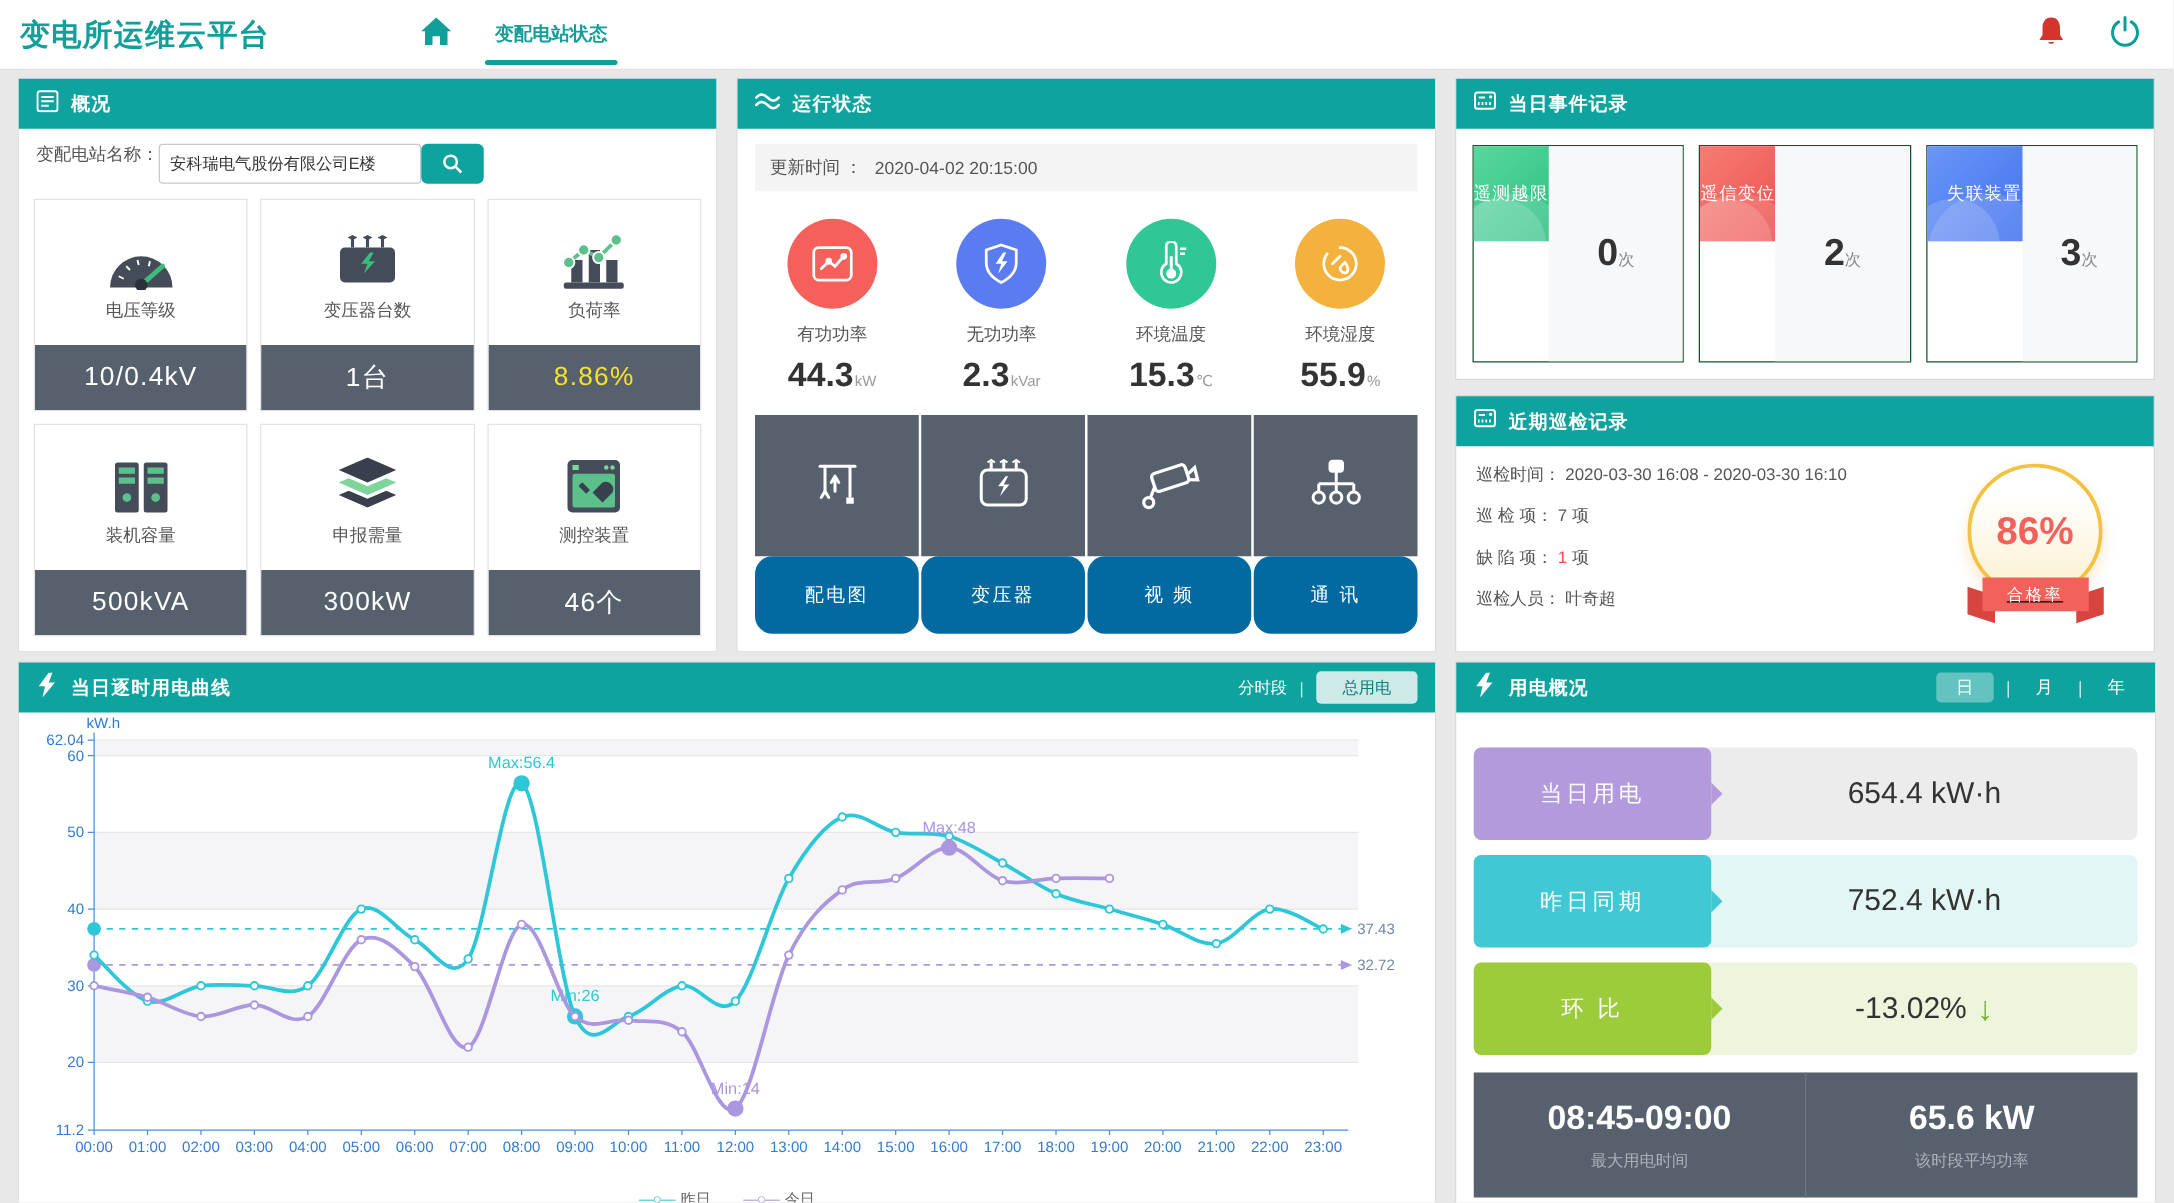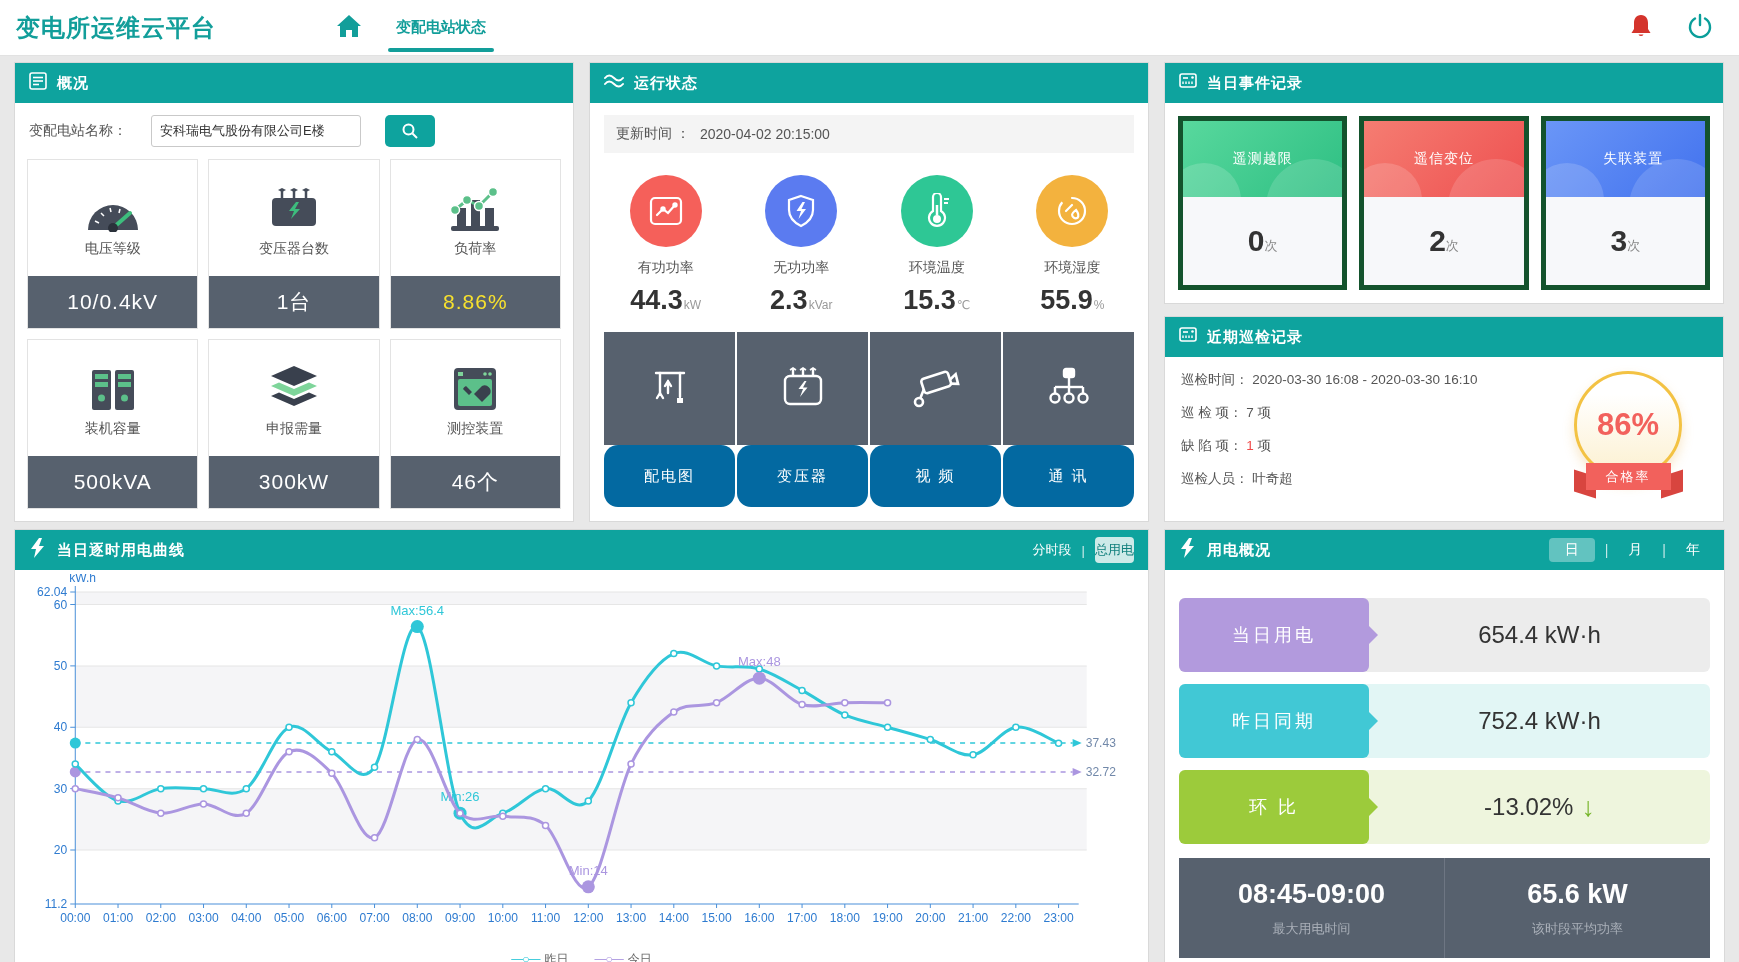--- a/index.html
+++ b/index.html
@@ -20,21 +20,21 @@
   .content { flex:1; padding:6px 14px 8px; display:flex; flex-direction:column; gap:7px; }
   .row1 { display:flex; gap:15px; height:460px; }
   .row2 { display:flex; gap:15px; flex:1; }
   .panel { background:#fff; border:1px solid #d9d9d9; display:flex; flex-direction:column; }
   .panel-h { height:40px; background:#0ea39e; color:#fff; display:flex; align-items:center; padding:0 14px; gap:10px; flex:0 0 auto; }
   .panel-h .ttl { font-size:15px; font-weight:bold; letter-spacing:1px; }
   .panel-h .spacer { flex:1; }
 
   
   .p-overview { width:560px; }
-  .search-row { display:flex; align-items:center; margin:12px 14px 4px; gap:24px; }
+  .search-row { display:flex; margin:12px 14px 4px; gap:0; }
   .search-row label { font-size:14px; color:#555; }
   .search-row input { width:210px; height:32px; border:1px solid #c9c9c9; border-radius:3px; padding:0 8px; font-size:13px; color:#333; font-family:inherit; }
   .search-btn { width:50px; height:32px; background:#0ea39e; border:none; border-radius:5px; cursor:pointer; display:flex; align-items:center; justify-content:center; }
   .cards { flex:1; display:grid; grid-template-columns:1fr 1fr 1fr; grid-template-rows:1fr 1fr; gap:10px; margin:8px 12px 12px; }
   .ocard { border:1px solid #e3e3e3; display:flex; flex-direction:column; background:#fff; }
   .ocard .ico { flex:0 0 72px; display:flex; align-items:flex-end; justify-content:center; padding-top:14px; }
   .ocard .lbl { text-align:center; font-size:14px; color:#555; padding:8px 0 2px; flex:1; }
   .ocard .val { height:52px; background:#57616e; color:#fff; font-size:21px; display:flex; align-items:center; justify-content:center; letter-spacing:1px; }
   .ocard .val.yellow { color:#f7e12e; }
 
@@ -49,52 +49,52 @@
   .metric .mval .unit { font-size:12px; font-weight:normal; color:#999; margin-left:1px; }
   .actions { flex:1; display:flex; gap:2px; margin:16px 14px 14px; }
   .action { flex:1; display:flex; flex-direction:column; cursor:pointer; }
   .action .aico { flex:1; background:#57616e; display:flex; align-items:center; justify-content:center; }
   .action .albl { height:62px; background:#0369a1; color:#fff; font-size:15px; display:flex; align-items:center; justify-content:center; letter-spacing:2px;border-radius:14px; }
 
   
   .col3 { width:560px; display:flex; flex-direction:column; gap:12px; }
   .p-events { height:242px; }
   .ecards { flex:1; display:flex; gap:12px; margin:13px; }
-  .ecard { flex:1; display:flex; flex-direction:column; border:5px solid #14532d; cursor:pointer; }
+  .ecard { flex:1; display:flex; border:1px solid #14532d; cursor:pointer; }
   .ehead { height:76px; position:relative; overflow:hidden; display:flex; align-items:center; justify-content:center; color:#fff; font-size:14px; letter-spacing:1px; }
   .ehead::before { content:''; position:absolute; width:74px; height:74px; border-radius:50%; background:rgba(255,255,255,.16); left:-16px; bottom:-40px; }
   .ehead::after  { content:''; position:absolute; width:96px; height:96px; border-radius:50%; background:rgba(255,255,255,.14); right:-20px; bottom:-58px; }
   .ehead.g { background:linear-gradient(135deg,#58d89d,#2ebf83); }
   .ehead.r { background:linear-gradient(135deg,#f57d72,#ee5050); }
   .ehead.b { background:linear-gradient(135deg,#6a96f7,#4272ee);padding-left:16px; }
   .ebody { flex:1; background:#f7f8fa; display:flex; align-items:center; justify-content:center; }
   .ebody .n { font-size:30px; font-weight:bold; color:#333; }
   .ebody .u { font-size:13px; color:#888; margin-top:10px; }
 
   .p-inspect { flex:1; }
   .ins-body { flex:1; display:flex; padding:14px 10px 10px 16px; }
   .ins-lines { flex:1; display:flex; flex-direction:column; gap:15px; font-size:13.5px; color:#555; }
   .ins-lines .red { color:#f04a4a; }
   .badge-wrap { width:170px; display:flex; flex-direction:column; align-items:center; }
   .badge-circle { width:108px; height:108px; border-radius:50%; border:3px solid #f3c243;
     background:linear-gradient(180deg,#ffffff 20%,#fcf0cf); display:flex; align-items:center; justify-content:center;
     box-shadow:0 6px 12px rgba(230,170,60,.28); position:relative; z-index:1; }
   .badge-pct { font-size:31px; font-weight:bold; color:#f2615c; }
-  .ribbon { margin-top:-12px; position:relative; z-index:2; }
+  .ribbon { margin-top:-12px; position:relative; z-index:2;text-decoration:underline; }
   .ribbon .tail { position:absolute; top:6px; width:22px; height:22px; background:#d8453f; }
   .ribbon .tail.l { left:-12px; transform:skewY(18deg); }
   .ribbon .tail.rr { right:-12px; transform:skewY(-18deg); }
   .ribbon .band { position:relative; background:#f2615c; color:#fff; font-size:13px; padding:6px 20px; letter-spacing:2px; z-index:2; }
 
   
   .p-chart { width:1135px; }
   .toggle { display:flex; align-items:center; gap:10px; font-size:13px; }
   .tg-plain { color:#fff; cursor:pointer; }
   .tg-sep { color:rgba(255,255,255,.8); }
-  .tg-chip { background:#cdeae8; color:#0e7f7b; padding:4px 0; border-radius:4px; cursor:pointer; }
+  .tg-chip { background:#cdeae8; color:#0e7f7b; padding:4px 21px; border-radius:4px; cursor:pointer; }
   .chart-body { flex:1; padding:4px 10px 0; display:flex; flex-direction:column; }
   .chart-body svg { width:100%; }
   .legend { height:26px; display:flex; align-items:center; justify-content:center; gap:26px; font-size:12px; color:#666; }
   .lg-item { display:flex; align-items:center; gap:5px; cursor:pointer; }
   .lg-marker { font-size:12px; letter-spacing:-1px; }
 
   
   .p-usage { flex:1; }
   .u-tabs { display:flex; align-items:center; gap:10px; font-size:14px; color:#fff; }
   .u-tab { cursor:pointer; padding:2px 10px; }

